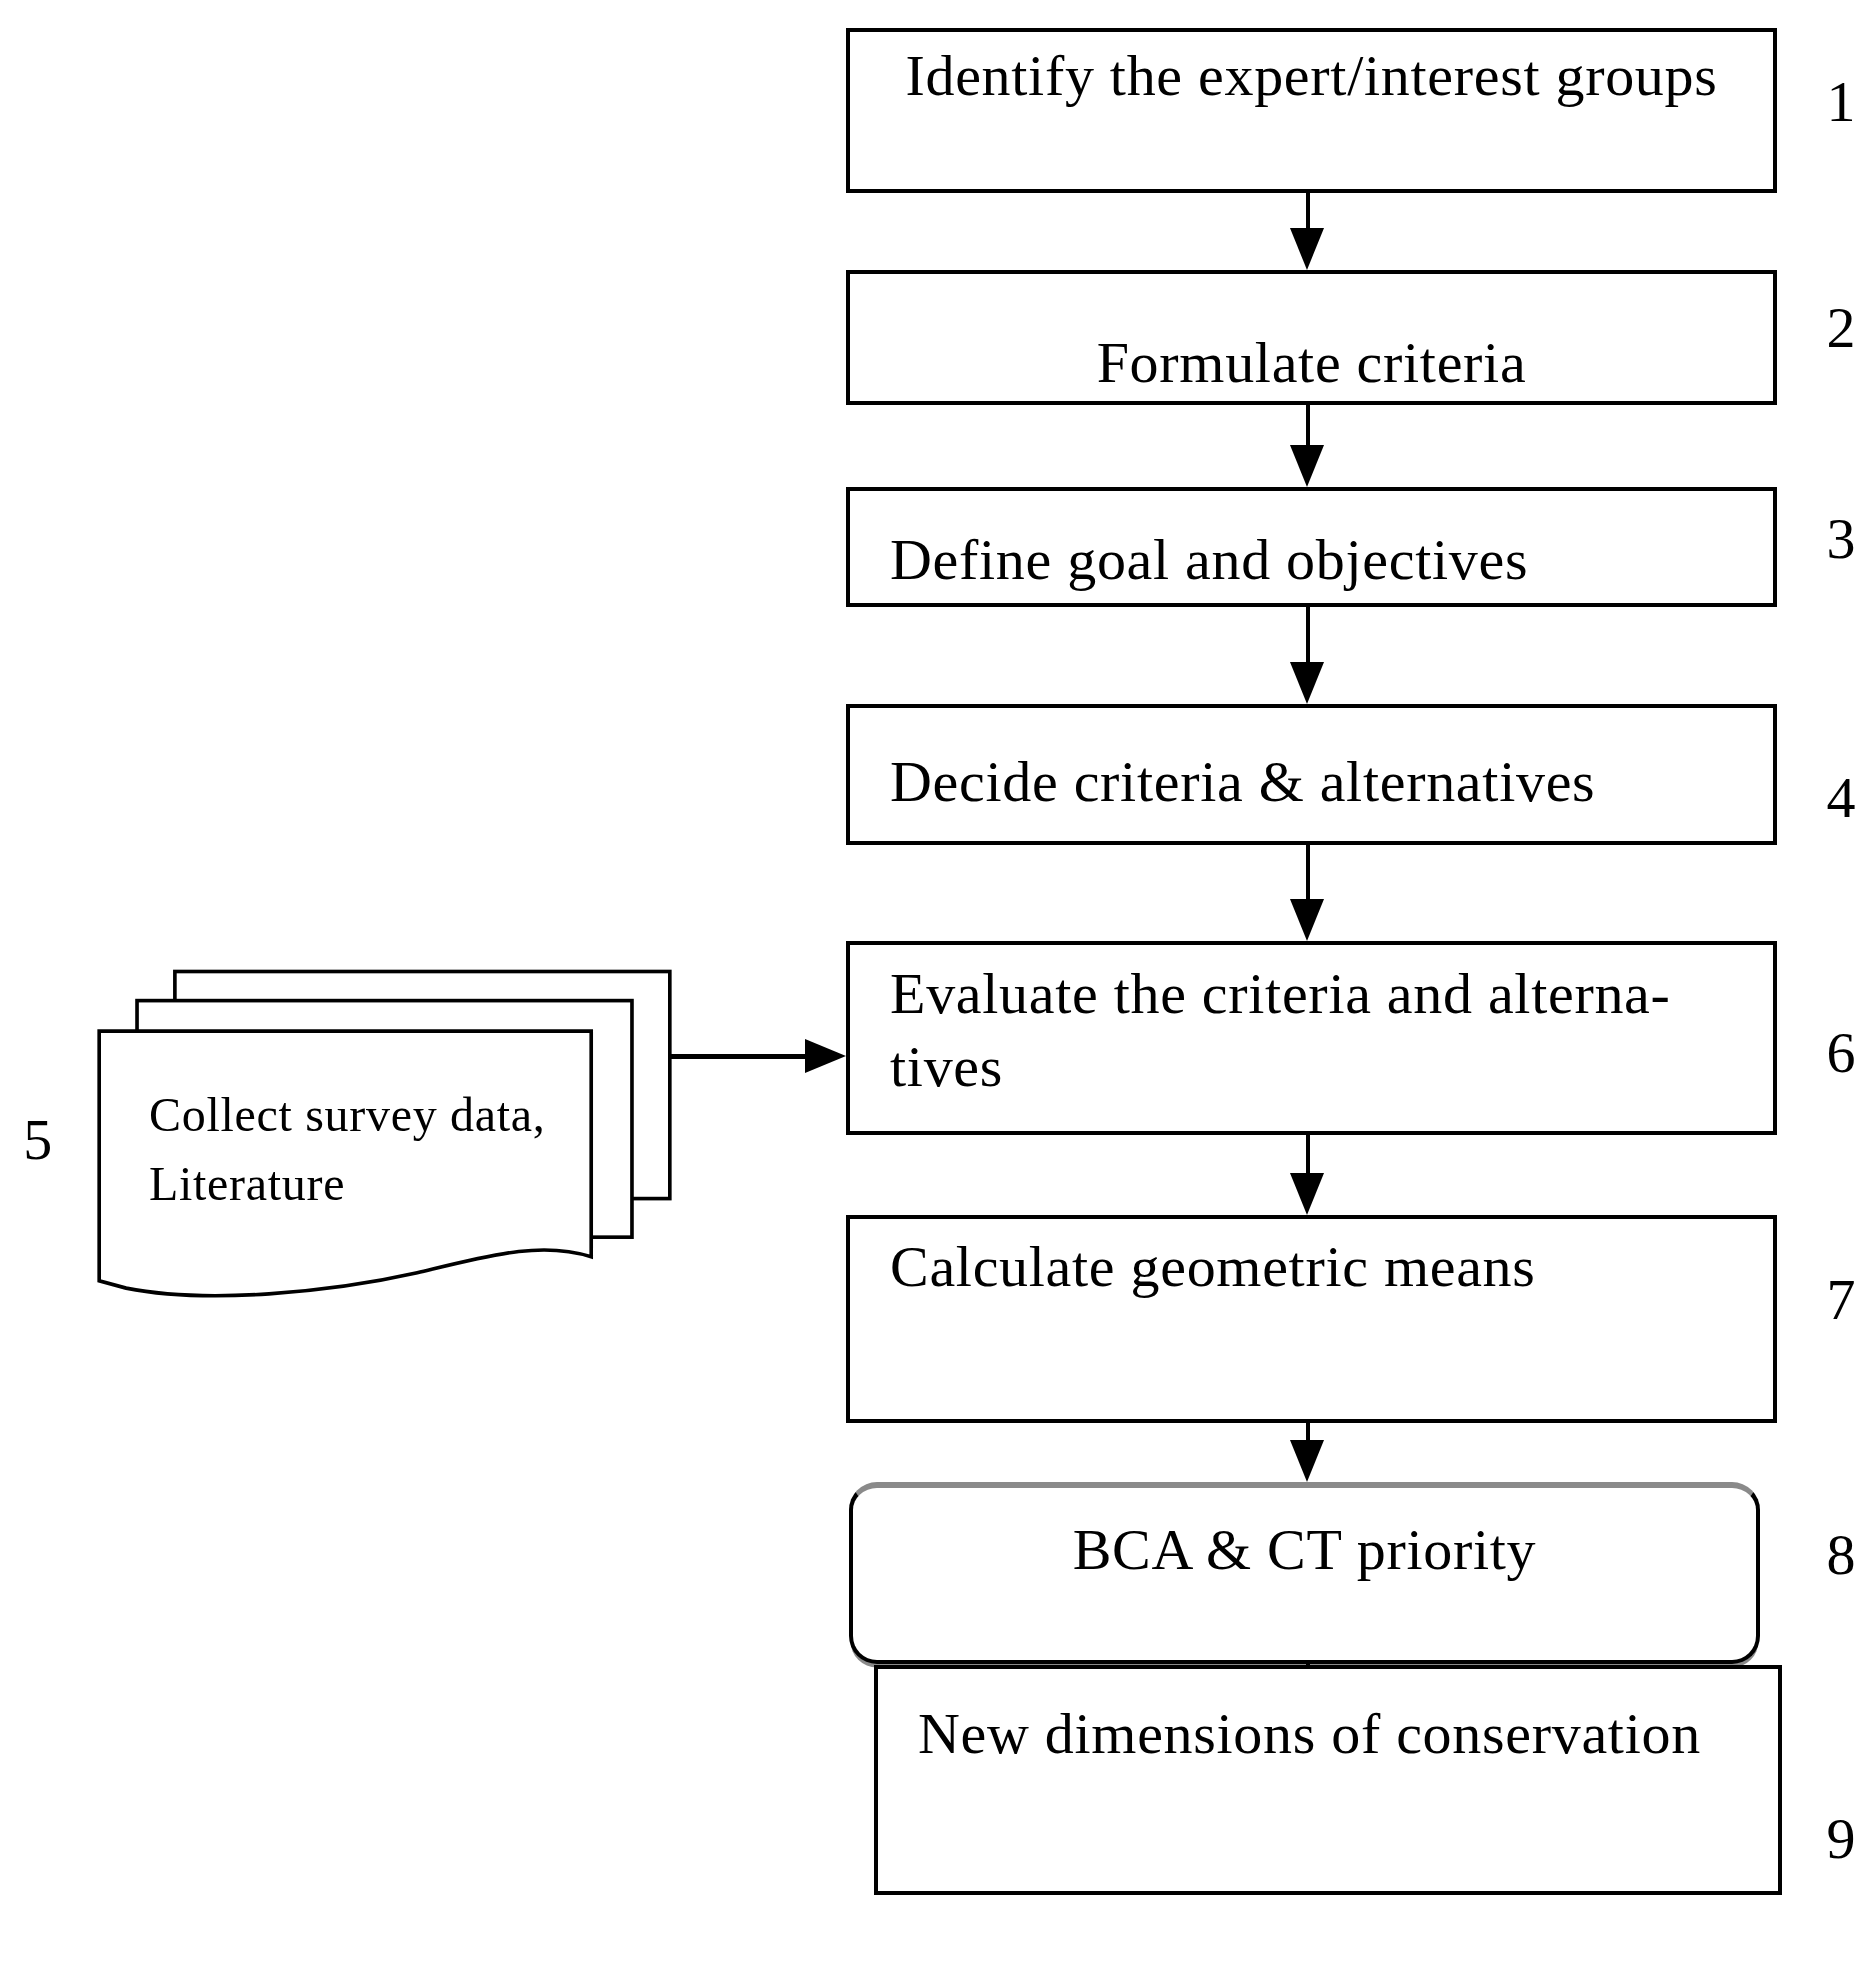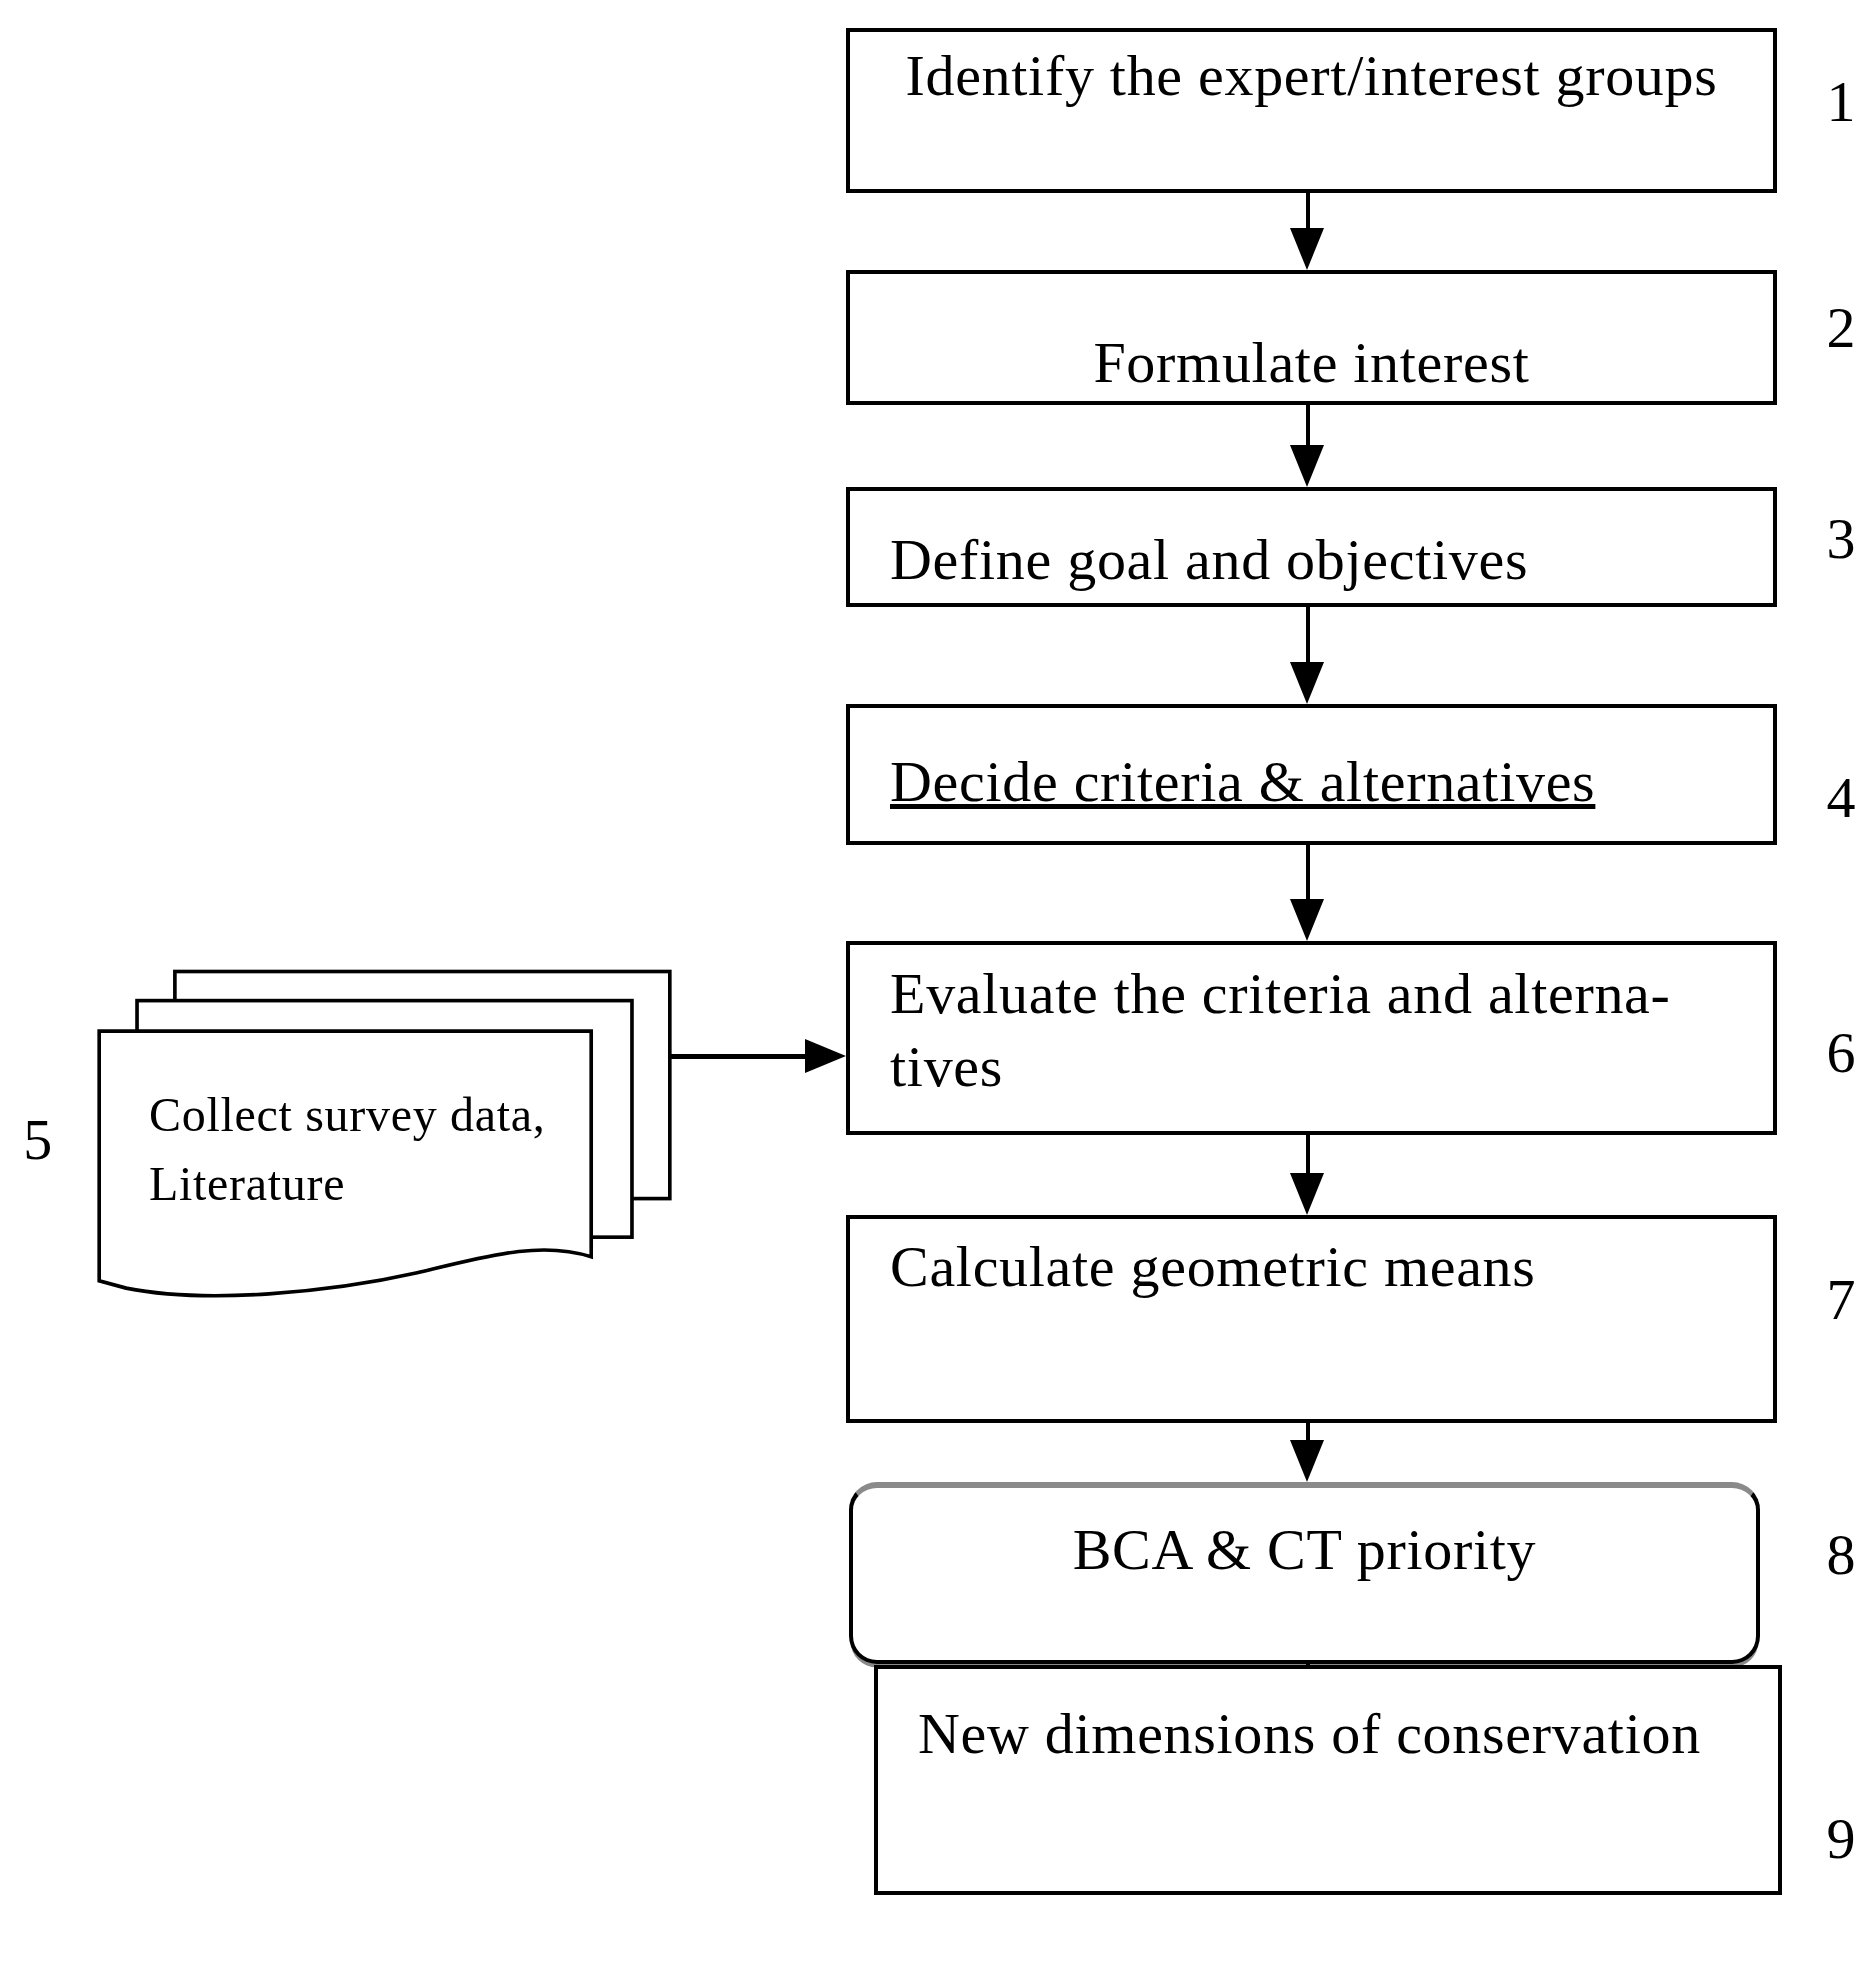--- a/index.html
+++ b/index.html
@@ -19,21 +19,21 @@
     box-sizing:border-box;
   }
   .label{font-size:58px;line-height:66px;letter-spacing:0.7px;white-space:nowrap;}
   .label .ln{display:block;}
   .two .label{line-height:73px;}
   .center{text-align:center;}
 
   .n1{left:846px;top:28px;width:931px;height:165px;padding-top:11px;}
   .n2{left:846px;top:270px;width:931px;height:135px;padding-top:56px;}
   .n3{left:846px;top:487px;width:931px;height:120px;padding:36px 28px 0 40px;}
-  .n4{left:846px;top:704px;width:931px;height:141px;padding:41px 22px 0 40px;text-decoration:underline;}
+  .n4{left:846px;top:704px;width:931px;height:141px;padding:41px 22px 0 40px;}
   .n6{left:846px;top:941px;width:931px;height:194px;padding:12.4px 22px 0 40px;}
   .n7{left:846px;top:1215px;width:931px;height:208px;padding:14.6px 22px 0 40px;}
   .n8{
     left:849px;top:1482px;width:911px;height:182px;padding-top:29px;
     border-radius:28px;
     border-top:6.6px solid #8a8a8a;
     box-shadow:0 5.1px 0 -1.5px #8a8a8a;
   }
   .n9{left:874px;top:1665px;width:908px;height:230px;padding:28px 22px 0 40px;}
 
@@ -99,21 +99,21 @@
   </div>
   <div class="num num1">1</div>
 
   <div class="varrow a1">
     <div class="stem"></div>
     <div class="head"></div>
   </div>
 
   <div class="node n2 center">
     <div class="label">
-      <span class="ln">Formulate interest</span>
+      <span class="ln">Formulate criteria</span>
     </div>
   </div>
   <div class="num num2">2</div>
 
   <div class="varrow a2">
     <div class="stem"></div>
     <div class="head"></div>
   </div>
 
   <div class="node n3">

